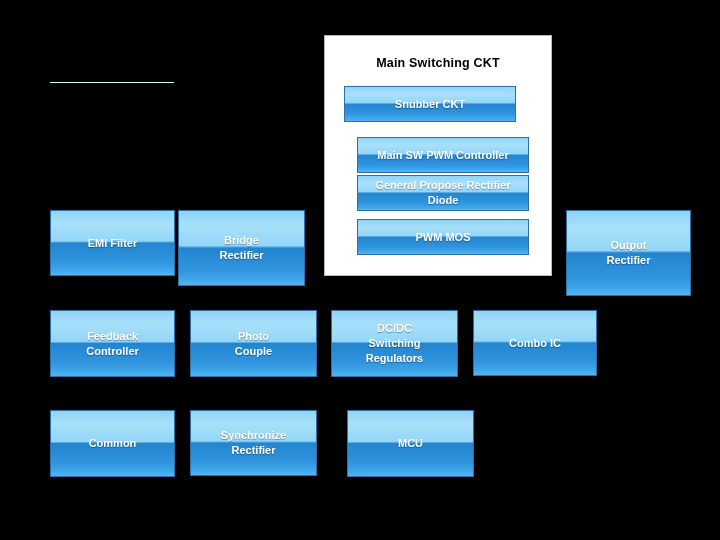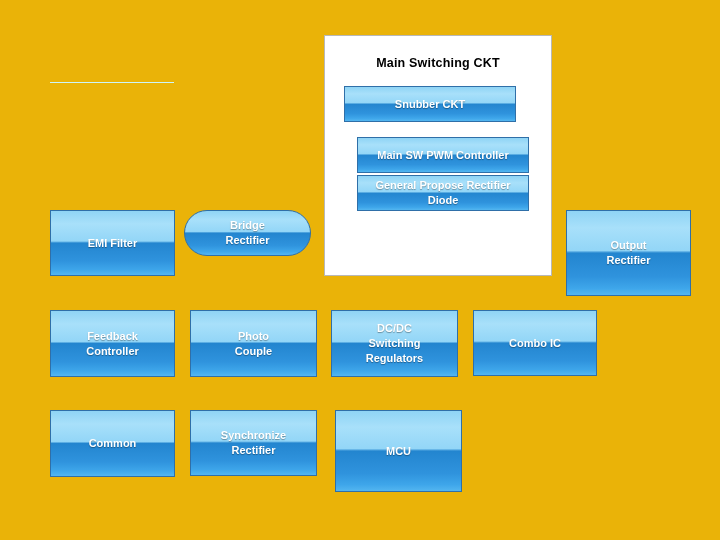--- a/index.html
+++ b/index.html
@@ -11,21 +11,21 @@
     width: 720px;
     height: 540px;
     background: #ffffff;
     font-family: "Liberation Sans", sans-serif;
     overflow: hidden;
   }
   #canvas {
     position: relative;
     width: 720px;
     height: 540px;
-    background: #eab308;
+    background: #000000;
   }
 
   
   .accent-rule {
     position: absolute;
     height: 1px;
     background: #cdf7fb;
   }
 
   
@@ -109,28 +109,33 @@
     </span>
   </div>
 
   <div class="block inner" style="left:357px; top:175px; width:172px; height:36px;justify-content:center;">
     <span class="lines">
       <span class="ln">General Propose Rectifier</span>
       <span class="ln">Diode</span>
     </span>
   </div>
 
+  <div class="block inner" style="left:357px; top:219px; width:172px; height:36px;">
+    <span class="lines">
+      <span class="ln">PWM MOS</span>
+    </span>
+  </div>
 
   <div class="block" style="left:50px; top:210px; width:125px; height:66px;">
     <span class="lines">
       <span class="ln">EMI Filter</span>
     </span>
   </div>
 
-  <div class="block" style="left:184px; top:210px; width:127px; height:46px;border-radius:29px;">
+  <div class="block" style="left:178px; top:210px; width:127px; height:76px;">
     <span class="lines">
       <span class="ln">Bridge</span>
       <span class="ln">Rectifier</span>
     </span>
   </div>
 
   <div class="block" style="left:566px; top:210px; width:125px; height:86px;">
     <span class="lines">
       <span class="ln">Output</span>
       <span class="ln">Rectifier</span>
@@ -171,19 +176,19 @@
     </span>
   </div>
 
   <div class="block" style="left:190px; top:410px; width:127px; height:66px;">
     <span class="lines">
       <span class="ln">Synchronize</span>
       <span class="ln">Rectifier</span>
     </span>
   </div>
 
-  <div class="block" style="left:335px; top:410px; width:127px; height:82px;">
+  <div class="block" style="left:347px; top:410px; width:127px; height:67px;">
     <span class="lines">
       <span class="ln">MCU</span>
     </span>
   </div>
 
 </div>
 
 </body></html>

